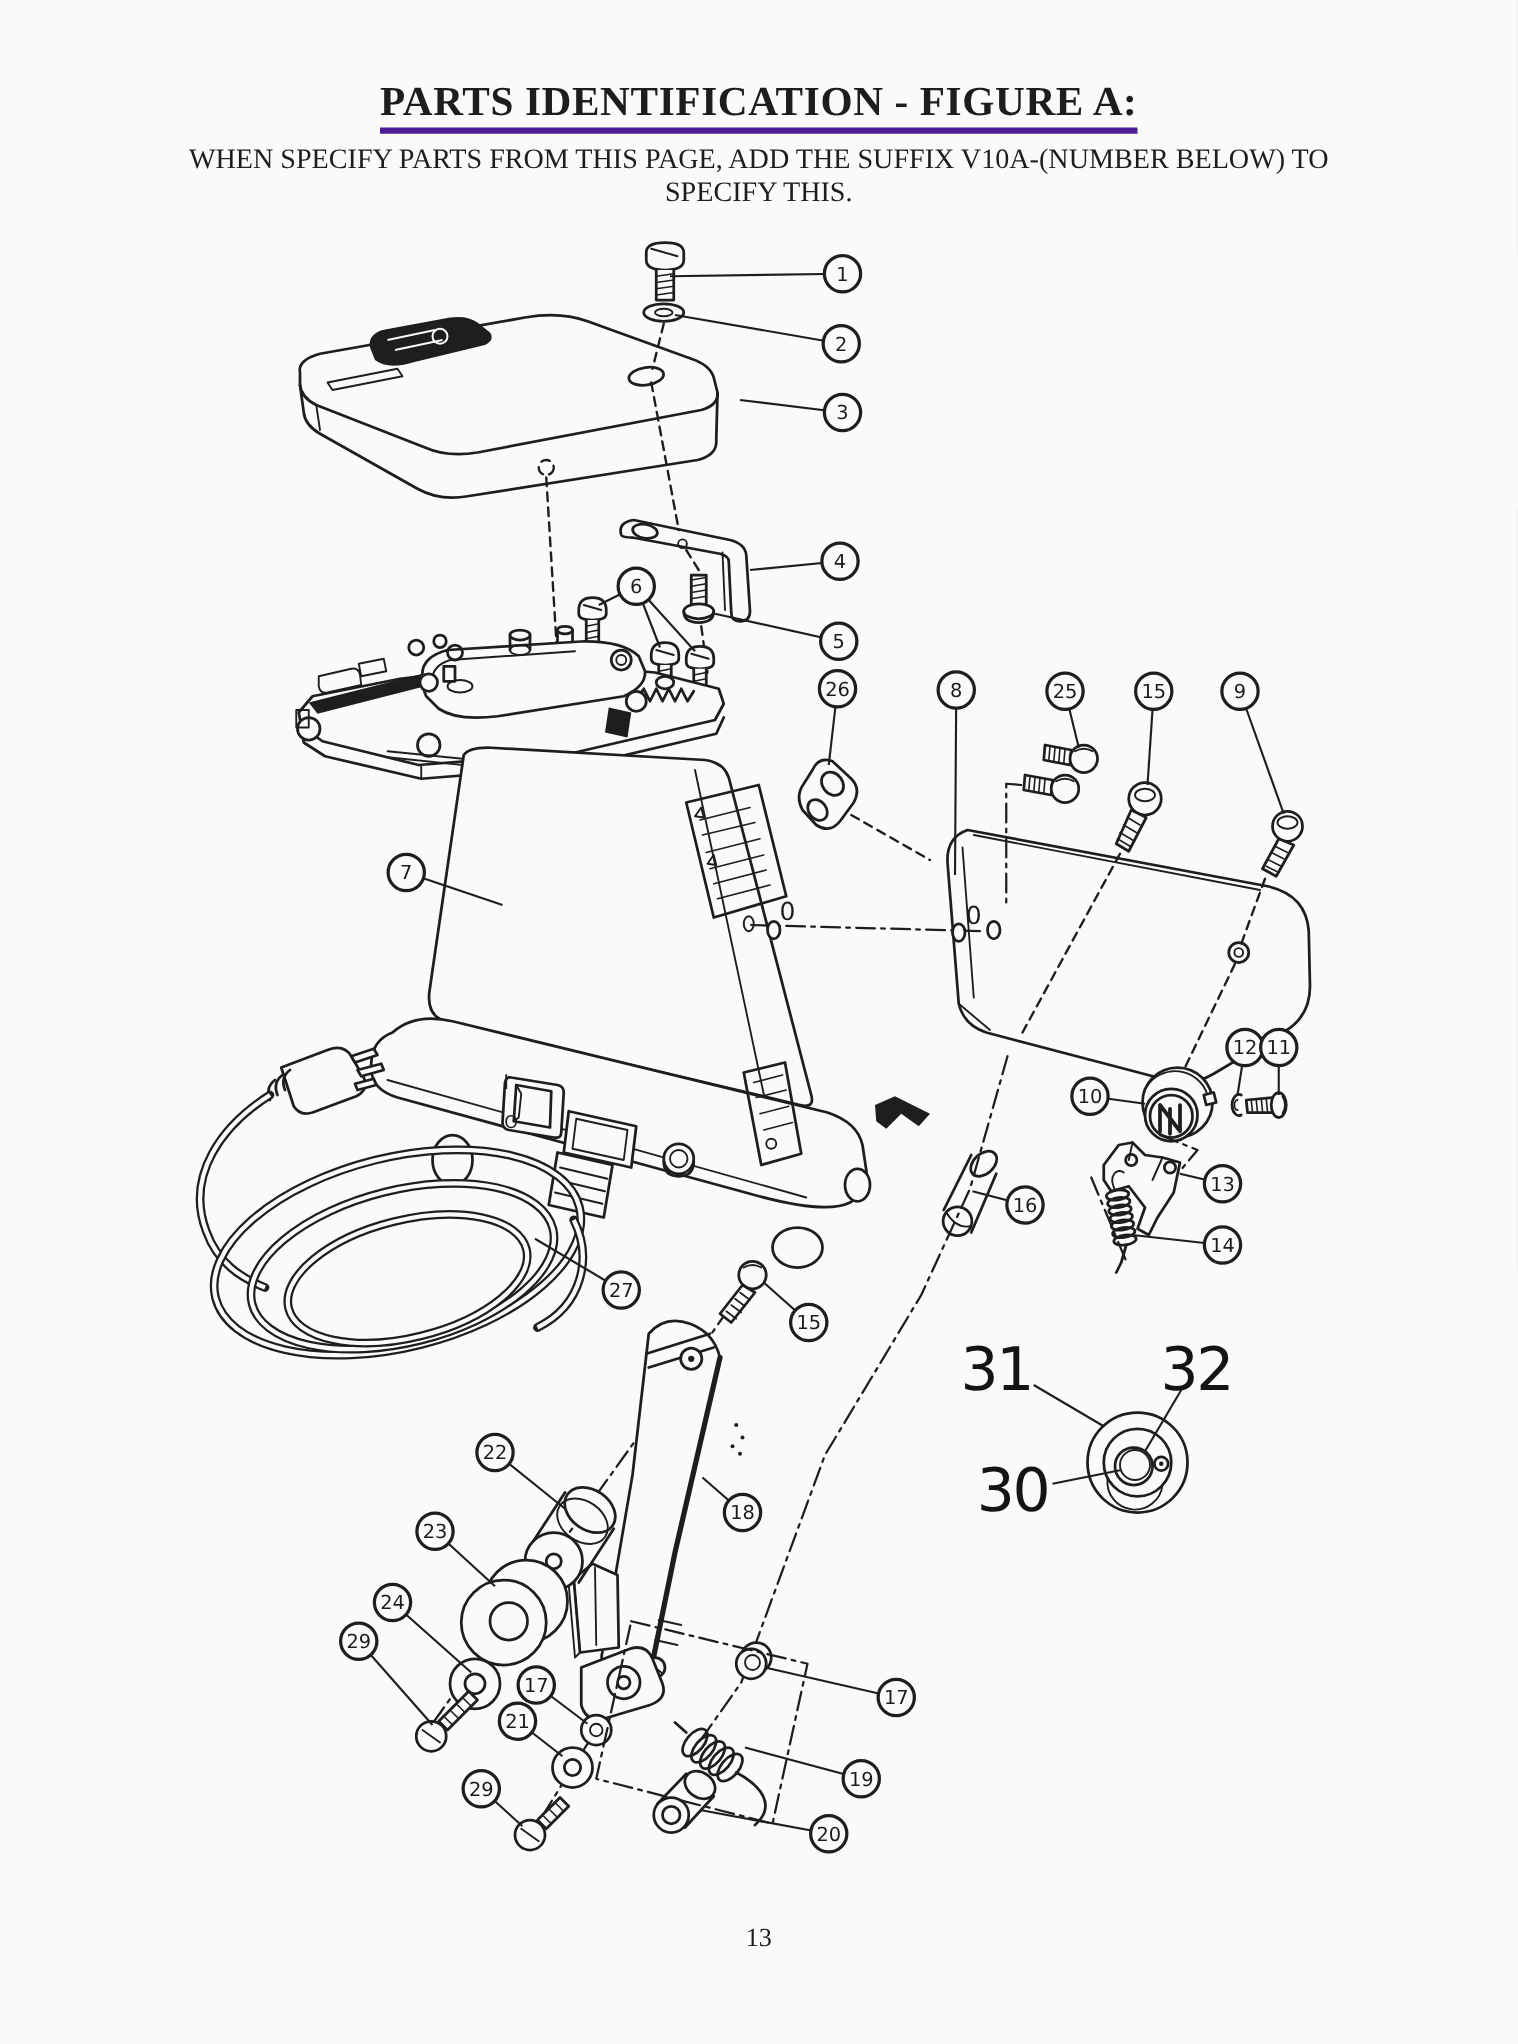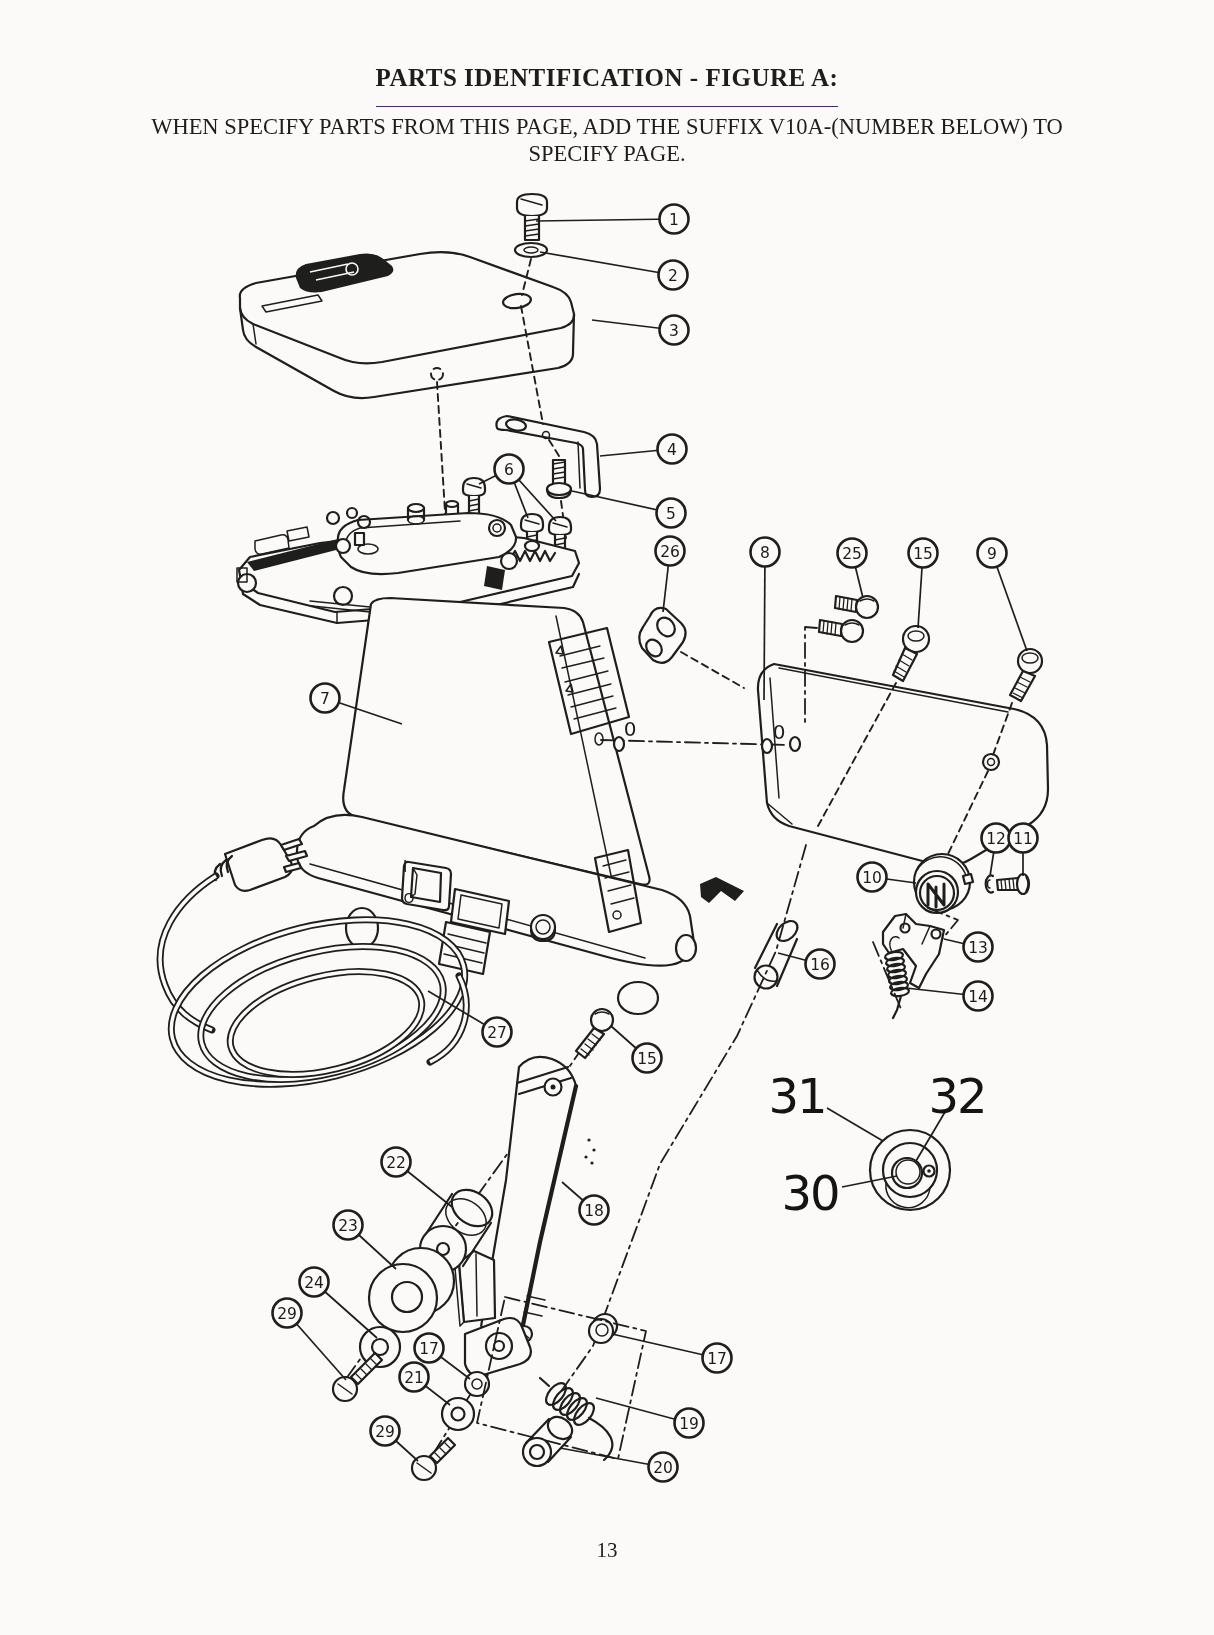--- a/index.html
+++ b/index.html
@@ -2,22 +2,22 @@
 <html><head>
 <meta charset="utf-8">
 <style>
   html,body{margin:0;padding:0;background:#e8e8e8;}
   .page{
     position:relative;width:1214px;height:1635px;background:#fbfaf8;
     font-family:"Liberation Serif", serif; color:#1d1d1b; overflow:hidden;
     margin:0 auto;
   }
   .header{position:absolute;top:64px;left:0;width:100%;text-align:center;}
-  .title{font-size:25px;font-weight:bold;letter-spacing:.5px;display:inline-block;
-    border-bottom:1px solid #4c1d95;padding-bottom:14px;}
+  .title{font-size:33px;font-weight:bold;letter-spacing:.5px;display:inline-block;
+    border-bottom:5px solid #4c1d95;padding-bottom:1px;}
   .subtitle{font-size:22.5px;line-height:1.2;margin-top:6px;}
   .pageno{position:absolute;bottom:72px;left:0;width:100%;text-align:center;font-size:21px;}
   svg{position:absolute;left:0;top:0;}
   
   .ln{fill:none;stroke:#1e1e1c;stroke-width:2.2;stroke-linecap:round;stroke-linejoin:round;}
   .lnw{fill:#fbfaf8;stroke:#1e1e1c;stroke-width:2.2;stroke-linejoin:round;}
   .thin{stroke-width:1.5;}
   .thick{stroke-width:4.2;}
   .ink{fill:#1e1e1c;stroke:none;}
   .dash{stroke-dasharray:7 5;stroke-width:1.9;}
@@ -34,21 +34,21 @@
 </style>
 </head>
 <body>
 
 <div class="page">
 
   <div class="header">
     <div class="title">PARTS IDENTIFICATION - FIGURE A:</div>
     <div class="subtitle">
       <div>WHEN SPECIFY PARTS FROM THIS PAGE, ADD THE SUFFIX V10A-(NUMBER BELOW) TO</div>
-      <div>SPECIFY PAGE.</div>
+      <div>SPECIFY THIS.</div>
     </div>
   </div>
 
   <svg width="1214" height="1635" viewBox="0 0 1214 1635">
 
     <g>
       <path class="lnw" d="M 240,298 Q 238,288 256,283 L 420,254 Q 448,249 470,257 L 553,287 Q 568,292 571,302 L 574,314 Q 575,324 561,328 L 382,362 Q 358,366 340,358 L 253,324 Q 241,318 240,308 Z"></path>
       <path class="ln" d="M 240,308 L 243,330 Q 244,340 256,347 L 334,391 Q 352,401 374,397 L 558,368 Q 574,364 573,352 L 574,314"></path>
       <path class="ln thin" d="M 253,324 L 256,344"></path>
       <path class="ink" d="M 296,278 Q 294,268 306,264 L 360,254 Q 374,252 382,258 L 392,266 Q 396,272 388,276 L 330,290 Q 310,296 300,288 Z"></path>

